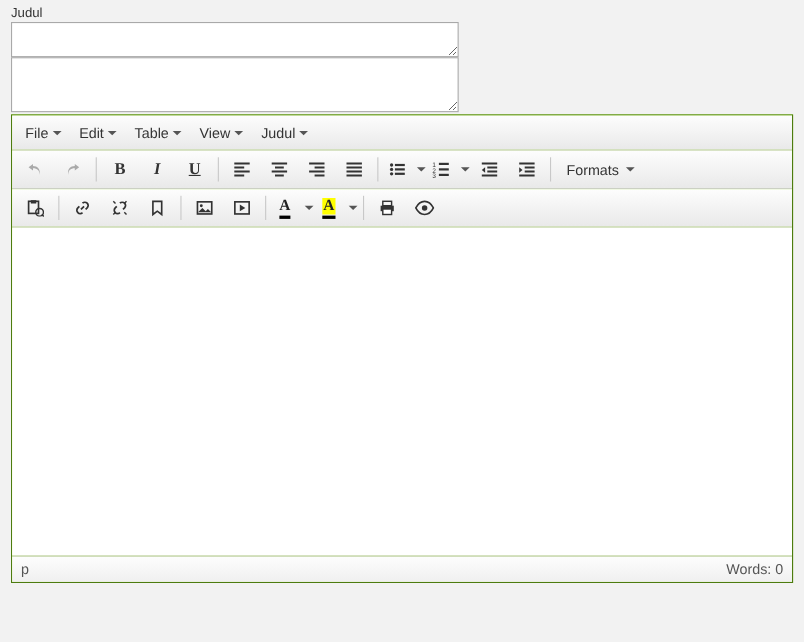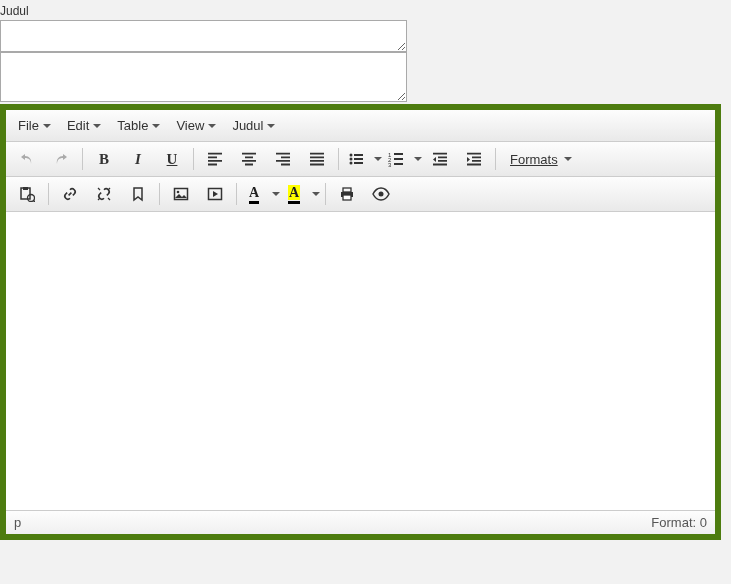--- a/index.html
+++ b/index.html
@@ -5,39 +5,39 @@
   * { box-sizing: border-box; }
   body {
     margin: 0;
     padding: 0;
     background: #f2f2f2;
     font-family: "Segoe UI", Tahoma, Arial, sans-serif;
     font-size: 13px;
     color: #222;
     width: 731px;
   }
-  .page { padding: 0 10px 10px 0; }
+  .page { padding: 0 10px 10px 10px; }
   .field-label {
     font-size: 12px;
     color: #333;
     margin: 4px 0 2px 0;
     display: block;
   }
   .txt { 
     display:block;
     background:#fff;
     border:1px solid #a9a9a9;
     width:407px;
     resize: both;
   }
   .txt.judul { height:32px; }
   .txt.pengantar { height:50px; }
   
   .editor {
-    border:6px solid #4d7c0f;
+    border:1px solid #4d7c0f;
     background:#bef264;
     margin-top:2px;
   }
   .menubar, .toolbar {
     background: linear-gradient(#fdfdfd,#e9e9e9);
     border-bottom:1px solid #ccc;
     display:flex;
     flex-wrap:wrap;
     align-items:center;
     padding:2px 4px;
@@ -77,21 +77,21 @@
     height:30px;
   }
   .btn-split .main { width:26px; display:inline-flex; align-items:center; justify-content:center; height:100%; }
   .btn-split .dd { width:14px; display:inline-flex; align-items:center; justify-content:center; height:100%;}
   
   .toolbar svg { display:block; }
   
   .textbtn {
     padding:0 10px; height:30px;
     display:inline-flex; align-items:center;
-    font-size:13px; color:#333; cursor:pointer;text-decoration:underline;
+    font-size:13px; color:#333; cursor:pointer;
   }
 
   .content-area {
     min-height:298px;
     background:#fff;
   }
   .statusbar {
     border-top:1px solid #ccc;
     background: linear-gradient(#fdfdfd,#f0f0f0);
     display:flex;
@@ -323,18 +323,18 @@
             <circle cx="9" cy="8" r="2.5" fill="#333"></circle>
           </svg>
       </div>
     </div>
 
     <div class="content-area"></div>
 
     <div class="statusbar">
       <span>p</span>
       <span>
-        <span>Format:</span>
+        <span>Words:</span>
         <span>0</span>
       </span>
     </div>
   </div>
 </div>
 
 </body></html>

